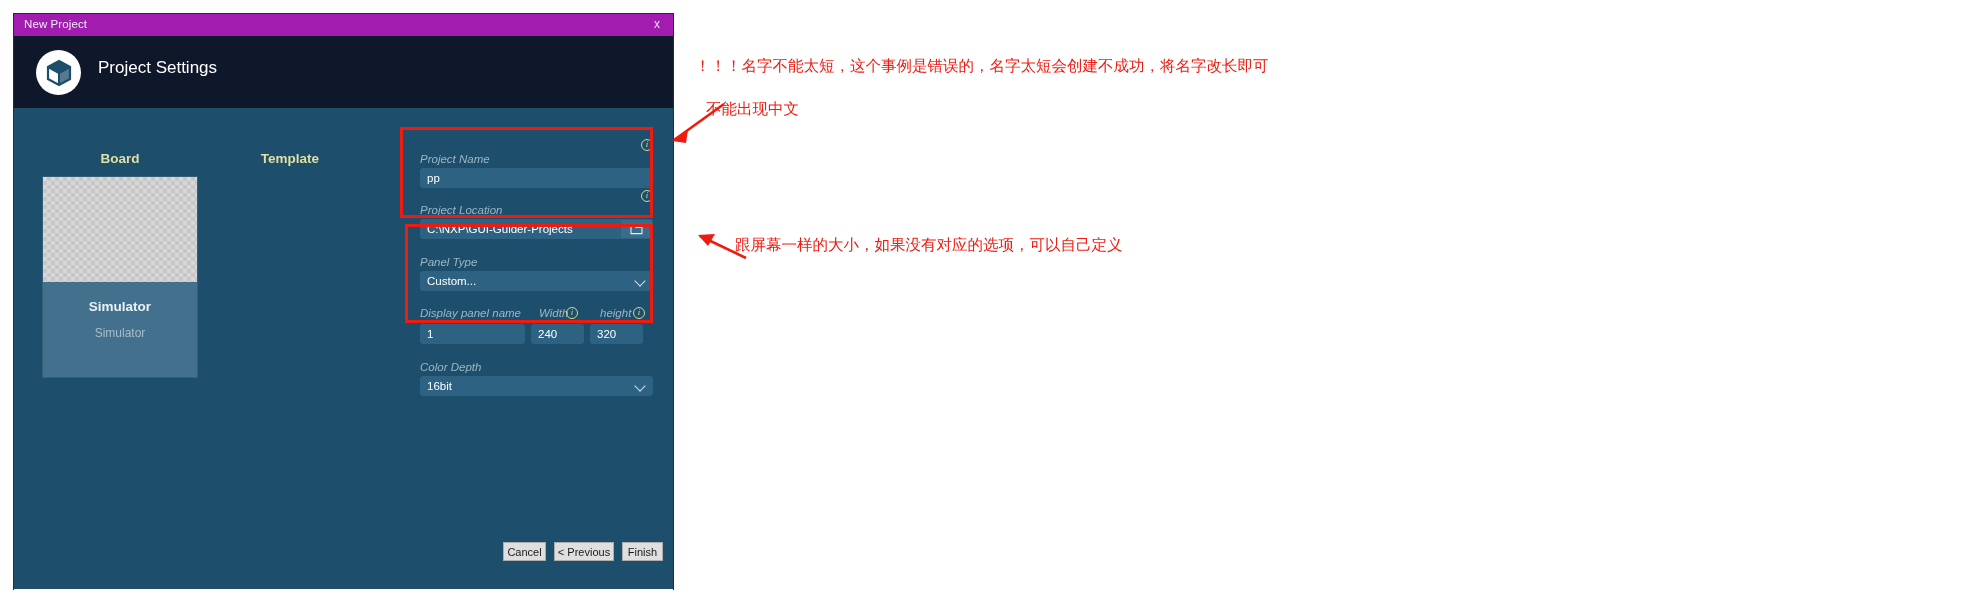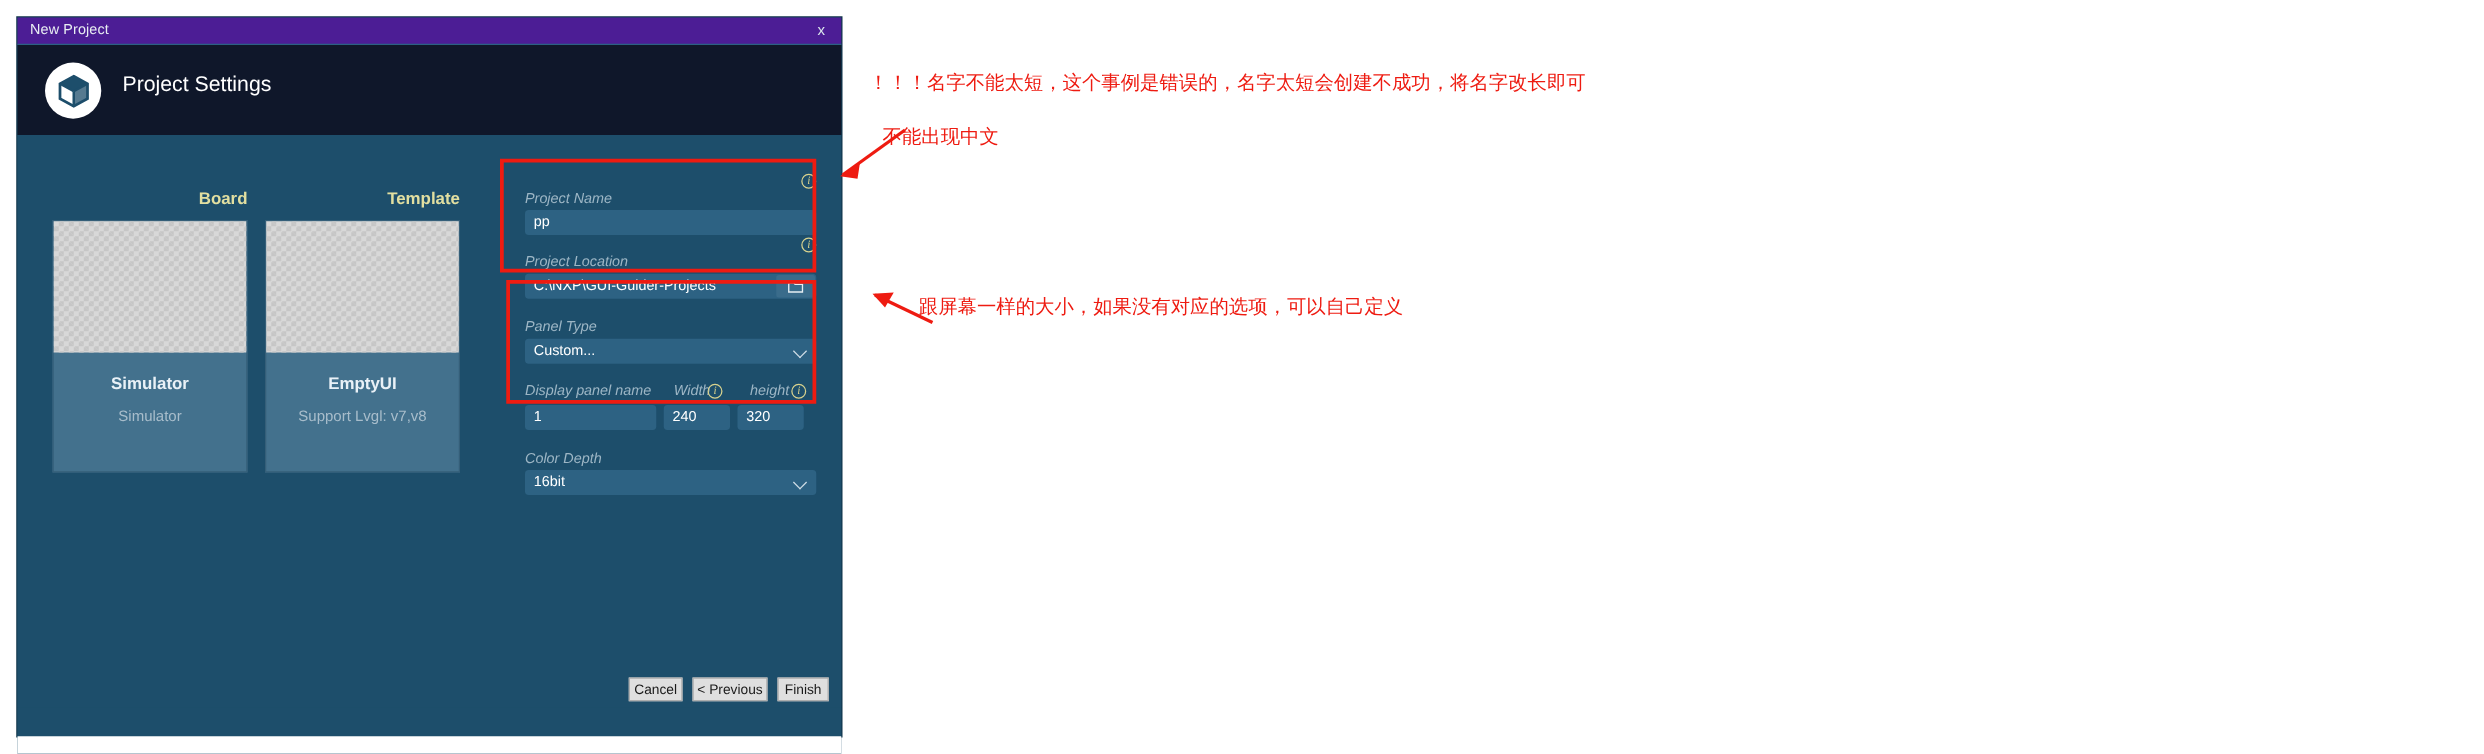--- a/index.html
+++ b/index.html
@@ -15,21 +15,21 @@
   
   #dialog {
     position: absolute; left: 14px; top: 14px;
     width: 659px; height: 575px;
     background: #1d4e6b;
     box-shadow: 0 0 0 1px #0f3348;
   }
   #titlebar {
     position: relative;
     height: 22px;
-    background: #4c1d95;
+    background: #a21caf;
     border-bottom: 1px solid #2b6183;
     padding-left: 34px;
   }
   #titlebar .title {
     position: absolute; left: 10px; top: 4px;
     font-size: 11.5px; color: #e8eef2; letter-spacing: .1px;
   }
   #titlebar .close {
     position: absolute; right: 9px; top: 3px;
     font-size: 12px; color: #dbe6ed; line-height: 14px;
@@ -56,21 +56,21 @@
   #body {
     position: relative;
     height: 458px;
     background: #1d4e6b;
   }
 
   
   .col-head {
     position: absolute;
     font-size: 13.5px; font-weight: bold; color: #e2dfa0;
-    text-align: right; width: 156px;
+    text-align: center; width: 156px;
   }
   .card {
     position: absolute;
     width: 156px; height: 202px;
     background: #43718d;
     border: 1px solid #355f79;
     cursor: pointer;
   }
   .card .thumb {
     width: 100%; height: 105px;
@@ -196,25 +196,20 @@
 
       <div class="col-head" style="left:28px; top:43px;">Board</div>
       <div class="col-head" style="left:198px; top:43px;">Template</div>
 
       <div class="card" style="left:28px; top:68px;">
         <div class="thumb"></div>
         <div class="c-title">Simulator</div>
         <div class="c-sub">Simulator</div>
       </div>
 
-      <div class="card" style="left:198px; top:68px;">
-        <div class="thumb"></div>
-        <div class="c-title">EmptyUI</div>
-        <div class="c-sub">Support Lvgl: v7,v8</div>
-      </div>
 
       <div id="form">
 
         <div class="f-row" style="margin-top:45px;">
           <div class="f-label">Project Name</div>
           <div class="info-ic" style="right:14px; top:-14px;">i</div>
           <div class="f-input">
             <span class="val">pp</span>
           </div>
         </div>

